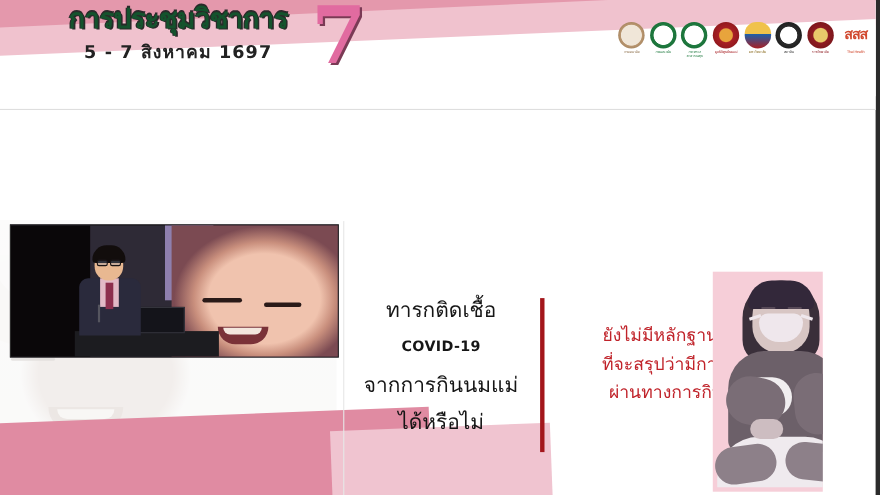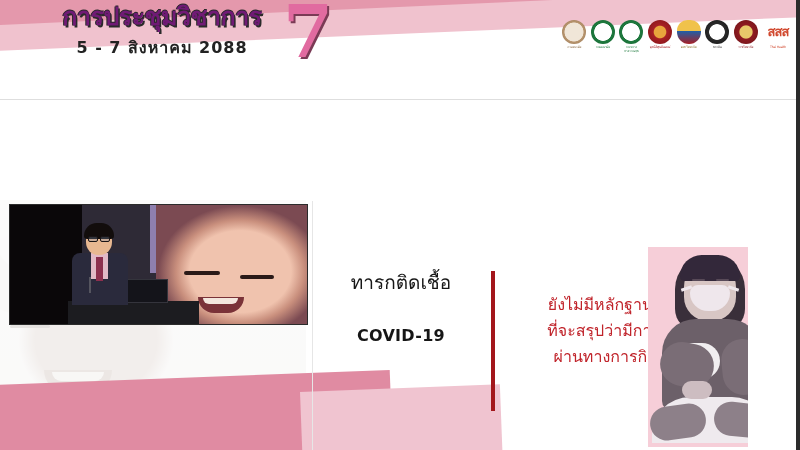--- a/index.html
+++ b/index.html
@@ -30,21 +30,21 @@
   .hdr-white-wedge {
     position:absolute; left:-30px; top:52px; width:880px; height:70px;
     background:#ffffff; transform:rotate(-2.4deg); transform-origin:left top;
   }
   .hdr-bottom-rule { position:absolute; left:0; top:99px; width:800px; height:1px; background:#dedede; }
 
   
   .title-block { position:absolute; left:12px; top:2px; width:300px; text-align:center; }
   .t-line1 {
     font-family:"DejaVu Sans","Liberation Sans",sans-serif;
-    font-size:25px; font-weight:bold; color:#701a75; letter-spacing:-.5px;
+    font-size:25px; font-weight:bold; color:#14532d; letter-spacing:-.5px;
     line-height:30px; white-space:nowrap;
     text-shadow: 1.5px 1.5px 0 #2a2a2a, -1px 0 0 #2a2a2a, 0 -1px 0 #2a2a2a;
   }
   .t-line2 {
     font-family:"DejaVu Sans","Liberation Sans",sans-serif;
     font-size:25px; font-weight:bold; color:#4aa03f; letter-spacing:-.5px;
     line-height:30px; white-space:nowrap; margin-top:-3px;
     text-shadow: 1.5px 1.5px 0 #2a2a2a, -1px 0 0 #2a2a2a, 0 -1px 0 #2a2a2a;
   }
   .t-date {
@@ -121,21 +121,21 @@
   .th-suit { position:absolute; left:62px; top:48px; width:56px; height:52px; background:#2a2a3c; border-radius:8px 8px 0 0; }
   .th-shirt { position:absolute; left:81px; top:48px; width:17px; height:26px; background:#e2b9c6; }
   .th-tie { position:absolute; left:86px; top:52px; width:7px; height:24px; background:#8d2f4e; }
   .th-podium { position:absolute; left:58px; top:96px; width:131px; height:26px; background:#1c1c20; }
   .th-laptop { position:absolute; left:100px; top:74px; width:58px; height:24px; background:#14141a; border:1px solid #34343c; }
   .th-mic { position:absolute; left:79px; top:72px; width:2px; height:16px; background:#55555f; }
 
   
   .qcol { position:absolute; left:320px; top:165px; width:162px; text-align:center; }
   .qline { font-size:19px; color:#161616; line-height:34px; white-space:nowrap; font-family:"DejaVu Sans","Liberation Sans",sans-serif; }
-  .qline.en { font-size:16px; font-weight:bold; letter-spacing:.3px;margin-top:20px; }
+  .qline.en { font-size:13px; font-weight:bold; letter-spacing:.3px; }
 
   .divider { position:absolute; left:491px; top:171px; width:4px; height:140px; background:#a3161b; }
 
   
   .acol { position:absolute; left:492px; top:192px; width:270px; text-align:center; }
   .aline { font-size:16px; color:#c0232a; line-height:26px; white-space:nowrap; font-family:"DejaVu Sans","Liberation Sans",sans-serif; font-weight:500; }
 
   
   .illus { position:absolute; left:648px; top:147px; width:126px; height:200px; background:#f6ced8; overflow:hidden; }
   .il-hairback { position:absolute; left:27px; top:8px; width:70px; height:76px; border-radius:34px 34px 22px 22px; background:#3a2f3a; }
@@ -161,21 +161,21 @@
 
 <div id="slide">
 
   <div class="hdr-wrap">
     <div class="hdr-pink-dark"></div>
     <div class="hdr-pink-light"></div>
     <div class="hdr-white-wedge"></div>
 
     <div class="title-block">
       <div class="t-line1">การประชุมวิชาการ</div>
-      <div class="t-date">5 - 7 สิงหาคม 2088</div>
+      <div class="t-date">5 - 7 สิงหาคม 1697</div>
     </div>
 
     <div class="seven">7</div>
 
 
     <div class="logos">
       <div class="logo">
         <div class="disc" style="background:radial-gradient(circle,#f0e6d8 0 54%,#b8956f 58%,#8a6b46 100%)"></div>
         <div class="cap" style="color:#8a6b46">กรมอนามัย</div>
       </div>
@@ -247,20 +247,22 @@
       <div class="th-head"></div>
       <div class="th-hair"></div>
       <div class="th-glass" style="left:78px;"></div>
       <div class="th-glass" style="left:90px;"></div>
       <div class="th-mic"></div>
     </div>
 
     <div class="qcol">
       <div class="qline">ทารกติดเชื้อ</div>
       <div class="qline en">COVID-19</div>
+      <div class="qline">จากการกินนมแม่</div>
+      <div class="qline">ได้หรือไม่</div>
     </div>
 
     <div class="divider"></div>
 
     <div class="acol">
       <div class="aline">ยังไม่มีหลักฐานเพียงพอ</div>
       <div class="aline">ที่จะสรุปว่ามีการติดเชื้อ</div>
       <div class="aline">ผ่านทางการกินนมแม่</div>
     </div>
 

